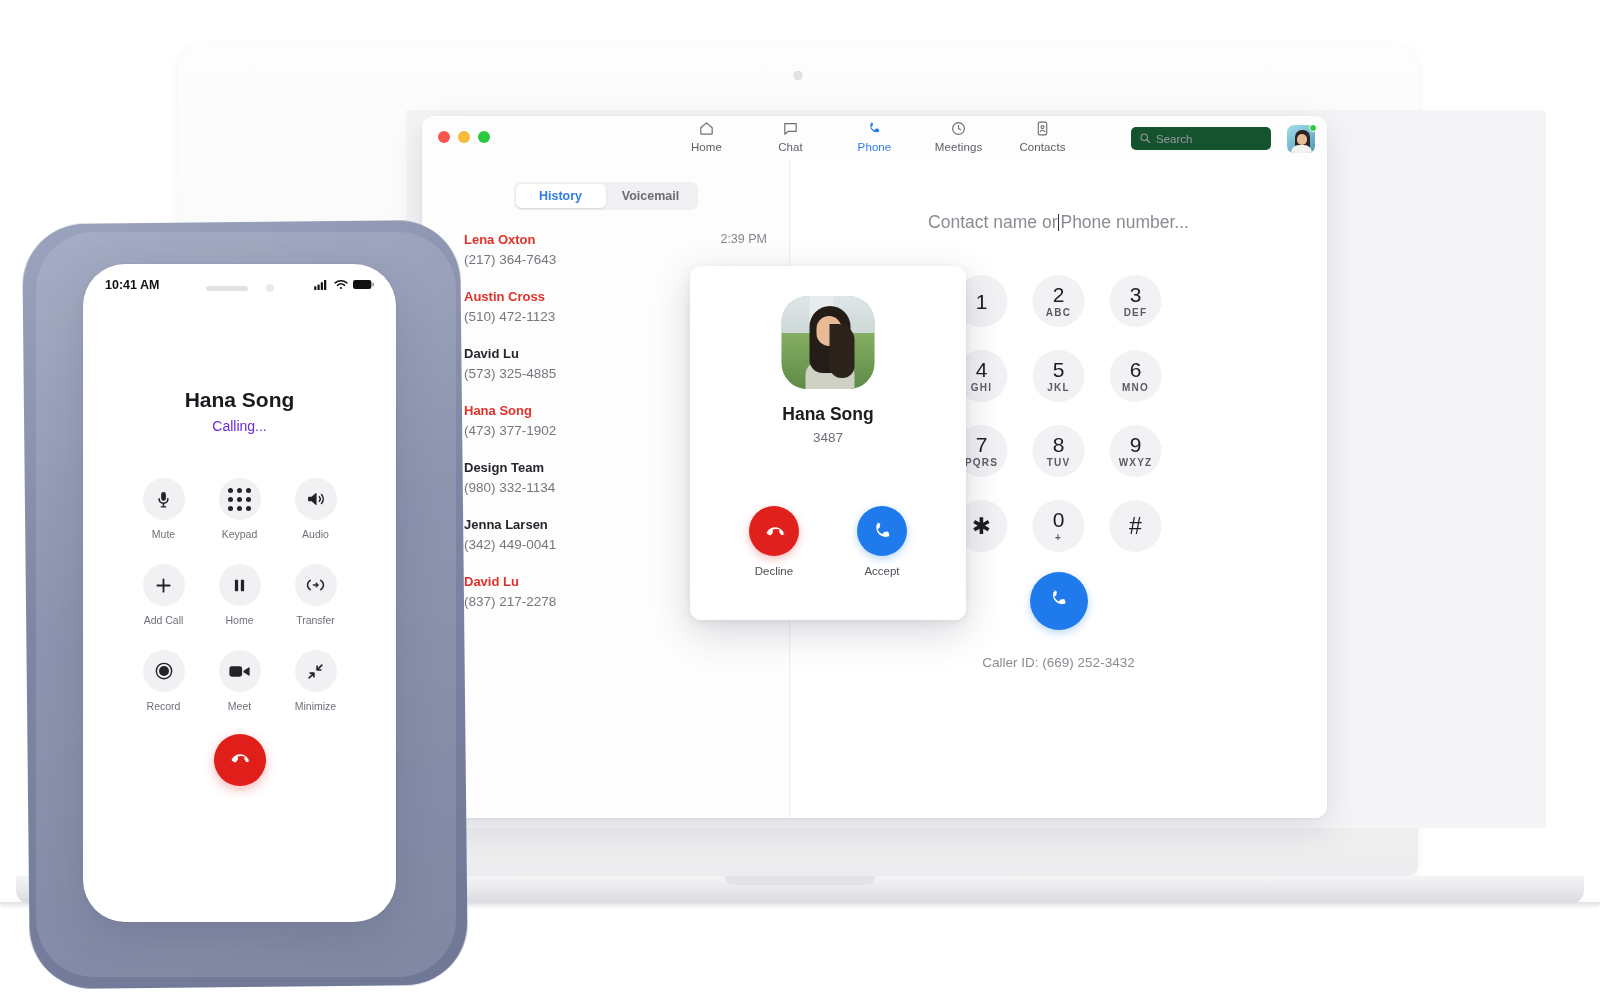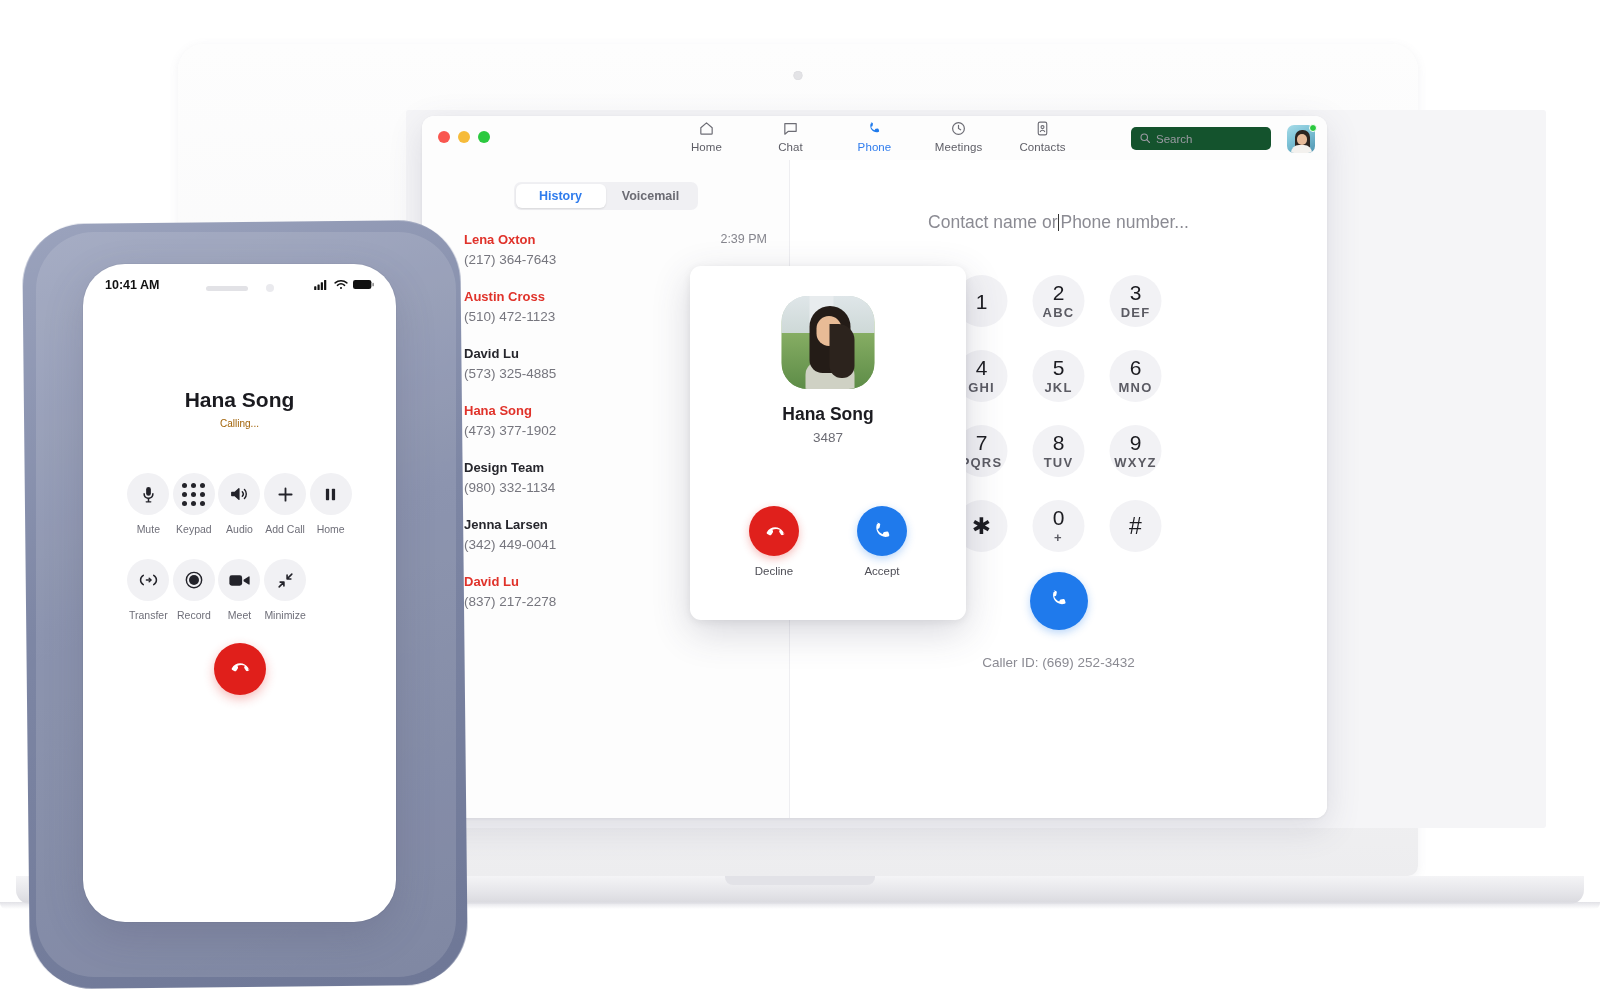--- a/index.html
+++ b/index.html
@@ -161,21 +161,21 @@
     display: grid; grid-template-columns: repeat(3, 77px);
     grid-auto-rows: 75px; column-gap: 0px; row-gap: 0px;
     justify-items: center;
   }
   .key {
     width: 52px; height: 52px; border-radius: 50%;
     background: #f2f2f5; display: flex; flex-direction: column;
     align-items: center; justify-content: center; cursor: pointer;
   }
   .key .kd { font-size: 21px; color: #1c1c21; line-height: 21px; font-weight: 400; }
-  .key .kl { font-size: 13px; color: #5b5b63; letter-spacing: 1.2px; margin-top: 2px; font-weight:700;}
+  .key .kl { font-size: 10px; color: #5b5b63; letter-spacing: 1.2px; margin-top: 2px; font-weight:700;}
   .key .kd.sym { font-size: 23px; }
   .call-btn {
     position: absolute; top: 412px; left: 50%; transform: translateX(-50%);
     width: 58px; height: 58px; border-radius: 50%; background: #1f7aec;
     display: flex; align-items: center; justify-content: center;
     cursor: pointer; box-shadow: 0 3px 8px rgba(31,122,236,.30);
   }
   .callerid {
     position: absolute; top: 495px; left: 0; right: 0; text-align: center;
     font-size: 13.5px; color: #8b8b93;
@@ -267,25 +267,25 @@
     width: 128px; height: 24px; background: #fff;
     border-radius: 0 0 14px 14px;
     display: flex; align-items: center; justify-content: center; gap: 18px;
   }
   .ph-speaker { width: 42px; height: 5px; background: #e2e2e6; border-radius: 3px; }
   .ph-camera { width: 8px; height: 8px; background: #eaeaee; border-radius: 50%; }
   .ph-right { margin-left: auto; display: flex; align-items: center; gap: 5px; }
 
   .ph-caller { margin-top: 82px; text-align: center; }
   .ph-cname { font-size: 21px; font-weight: 700; color: #1a1a1f; }
-  .ph-cstat { font-size: 10px; color: #a16207; margin-top: 6px; }
+  .ph-cstat { font-size: 14px; color: #6d28d9; margin-top: 6px; }
 
   .ph-grid {
     margin: 44px auto 0; width: 228px;
-    display: grid; grid-template-columns: repeat(5,1fr);
+    display: grid; grid-template-columns: repeat(3,1fr);
     row-gap: 24px;
   }
   .ph-item { display: flex; flex-direction: column; align-items: center; cursor: pointer; }
   .ph-circ {
     width: 42px; height: 42px; border-radius: 50%; background: #f1f1f4;
     display: flex; align-items: center; justify-content: center;
   }
   .ph-lb { font-size: 10.5px; color: #6f6f79; margin-top: 8px; }
   .ph-end {
     margin: 22px auto 0; width: 52px; height: 52px; border-radius: 50%;

